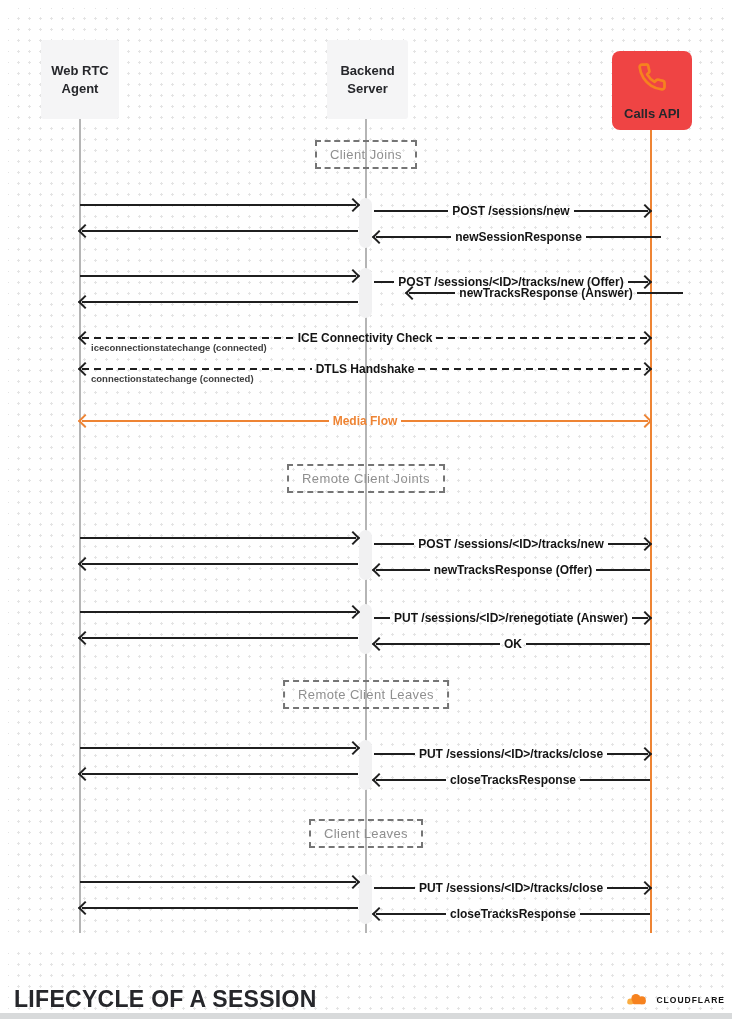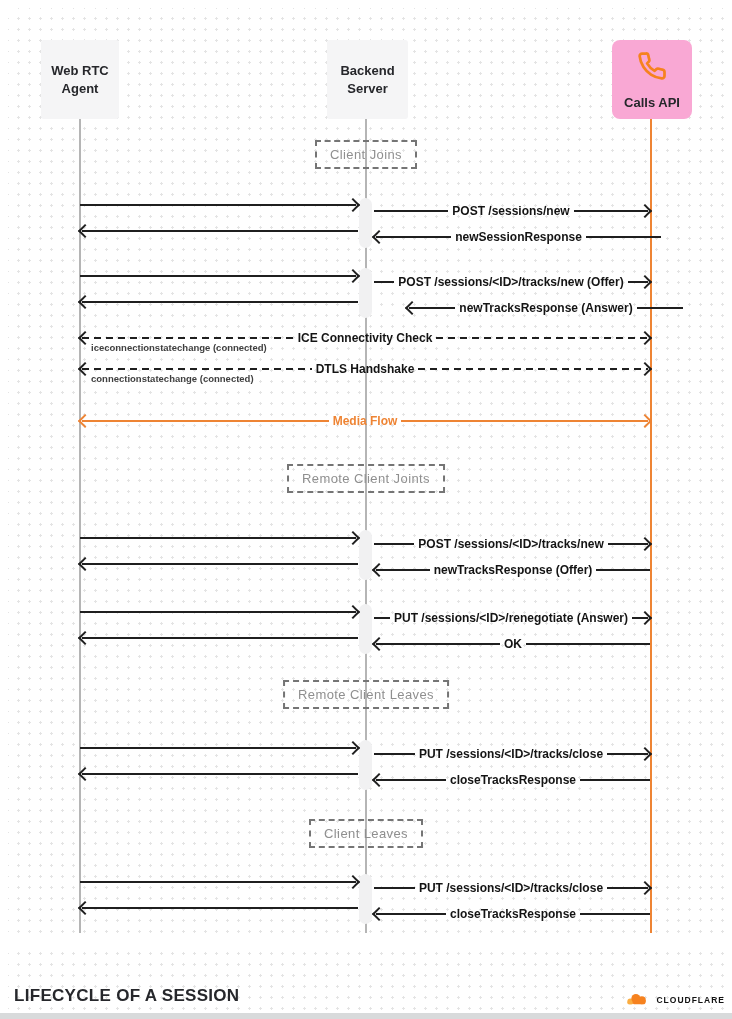--- a/index.html
+++ b/index.html
@@ -19,22 +19,22 @@
   .lifeline.orange{background:#EE8434;}
 
   .abar{position:absolute;left:359px;width:13px;background:#f1f1f2;border-radius:7px;z-index:2;}
 
   .actor{
     position:absolute;top:40px;height:79px;background:#f5f5f6;border-radius:3px;
     display:flex;align-items:center;justify-content:center;text-align:center;
     font-weight:bold;font-size:13px;color:#26272b;line-height:1.35;z-index:4;
   }
   .actor.calls{
-    background:#f9a8d4;border-radius:8px;flex-direction:column;
-    justify-content:flex-start;padding-top:11px;height:68px;
+    background:#ef4444;border-radius:8px;flex-direction:column;
+    justify-content:flex-start;padding-top:11px;height:68px;margin-top:11px;
   }
   .actor.calls .phone{width:30px;height:30px;}
   .actor.calls .calls-label{margin-top:13px;}
 
   .section-box{
     position:absolute;left:366px;transform:translateX(-50%);
     border:2px dashed #757575;color:#8f8f8f;font-size:13px;letter-spacing:.4px;
     padding:5px 13px;white-space:nowrap;z-index:3;background:transparent;
   }
 
@@ -43,21 +43,21 @@
   .ln.dashed{height:2.5px;background:repeating-linear-gradient(90deg,#1f1f1f 0 7px,transparent 7px 12px);}
   .seg.media .ln{height:2.5px;background:#EE8434;}
   .mlbl{font-size:12px;font-weight:bold;color:#141414;white-space:nowrap;padding:0 4px;}
   .seg.media .mlbl{color:#EE8434;}
   .chev{width:10px;height:10px;border-top:2.5px solid #1f1f1f;border-right:2.5px solid #1f1f1f;flex:none;box-sizing:border-box;}
   .chev.r{transform:rotate(45deg);margin-left:-8px;}
   .chev.l{transform:rotate(-135deg);margin-right:-8px;}
   .seg.media .chev{border-color:#EE8434;}
   .note{position:absolute;left:91px;font-size:9.5px;color:#3f3f3f;white-space:nowrap;z-index:3;font-weight:bold;}
 
-  .title{position:absolute;left:14px;top:986px;font-size:17px;font-weight:bold;letter-spacing:.3px;color:#26272b;z-index:4;}
+  .title{position:absolute;left:14px;top:986px;font-size:23px;font-weight:bold;letter-spacing:.3px;color:#26272b;z-index:4;}
   .brand{position:absolute;right:7px;top:992px;display:flex;align-items:center;gap:7px;z-index:4;}
   .brand-text{font-size:8.5px;font-weight:bold;letter-spacing:1px;color:#121212;}
 </style>
 </head>
 <body>
 
 <div class="page">
   <div class="dots"></div>
 
   <div class="lifeline" style="left:79px"></div>
@@ -127,21 +127,21 @@
       <div class="seg" style="left: 374px; top: 277px; width: 276px;">
         <span class="ln"></span>
         <span class="mlbl">POST /sessions/&lt;ID&gt;/tracks/new (Offer)</span>
         <span class="ln"></span>
         <span class="chev r"></span>
       </div>
       <div class="seg" style="left: 80px; top: 297px; width: 278px;">
         <span class="chev l"></span>
         <span class="ln"></span>
       </div>
-      <div class="seg" style="left: 374px; top: 303px; width: 276px; padding-left: 33px;">
+      <div class="seg" style="left: 374px; top: 288px; width: 276px; padding-left: 33px;">
         <span class="chev l"></span>
         <span class="ln"></span>
         <span class="mlbl">newTracksResponse (Answer)</span>
         <span class="ln"></span>
       </div>
       <div class="seg" style="left: 80px; top: 333px; width: 570px;">
         <span class="chev l"></span>
         <span class="ln dashed"></span>
         <span class="mlbl">ICE Connectivity Check</span>
         <span class="ln dashed"></span>

